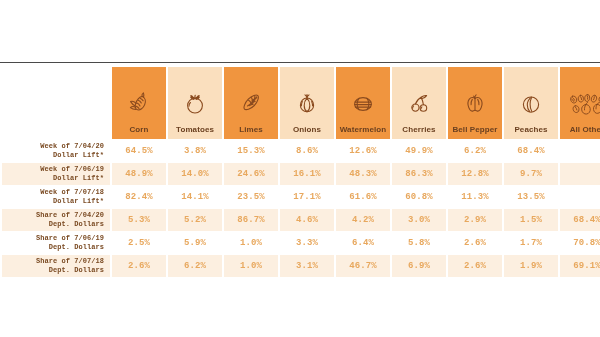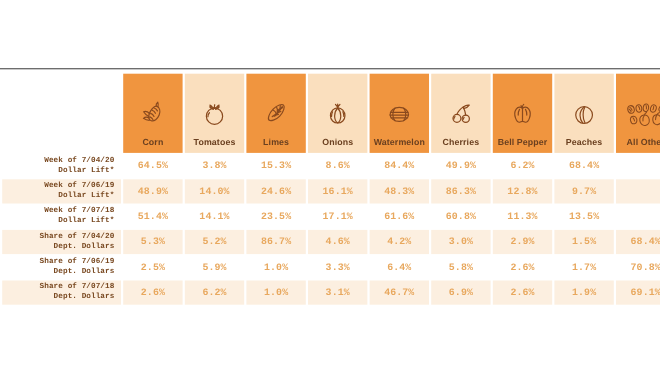--- a/index.html
+++ b/index.html
@@ -292,21 +292,21 @@
 
     <tr class="plain">
           <td class="rowlabel">
             <div>Week of 7/04/20</div>
             <div>Dollar Lift*</div>
           </td>
           <td class="val">64.5%</td>
           <td class="val">3.8%</td>
           <td class="val">15.3%</td>
           <td class="val">8.6%</td>
-          <td class="val">84.4%</td>
+          <td class="val">12.6%</td>
           <td class="val">49.9%</td>
           <td class="val">6.2%</td>
           <td class="val">68.4%</td>
           <td class="val empty"></td>
         </tr>
         <tr class="stripe">
           <td class="rowlabel">
             <div>Week of 7/06/19</div>
             <div>Dollar Lift*</div>
           </td>
@@ -318,21 +318,21 @@
           <td class="val">86.3%</td>
           <td class="val">12.8%</td>
           <td class="val">9.7%</td>
           <td class="val empty"></td>
         </tr>
         <tr class="plain">
           <td class="rowlabel">
             <div>Week of 7/07/18</div>
             <div>Dollar Lift*</div>
           </td>
-          <td class="val">51.4%</td>
+          <td class="val">82.4%</td>
           <td class="val">14.1%</td>
           <td class="val">23.5%</td>
           <td class="val">17.1%</td>
           <td class="val">61.6%</td>
           <td class="val">60.8%</td>
           <td class="val">11.3%</td>
           <td class="val">13.5%</td>
           <td class="val empty"></td>
         </tr>
         <tr class="stripe">

